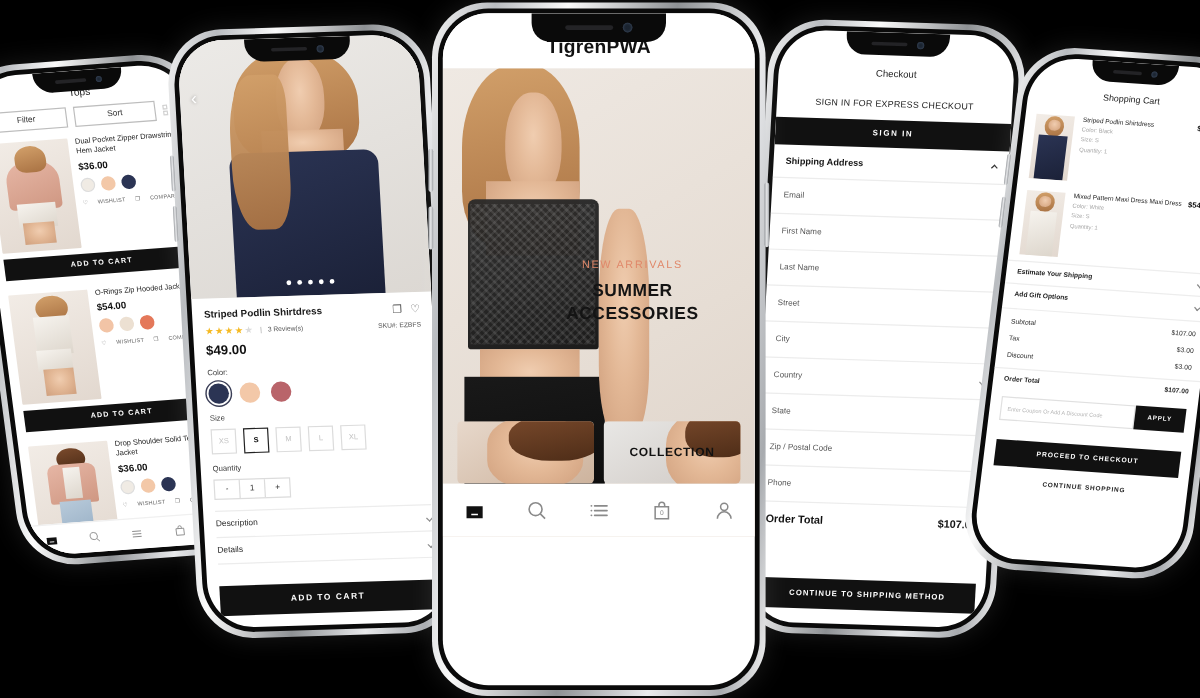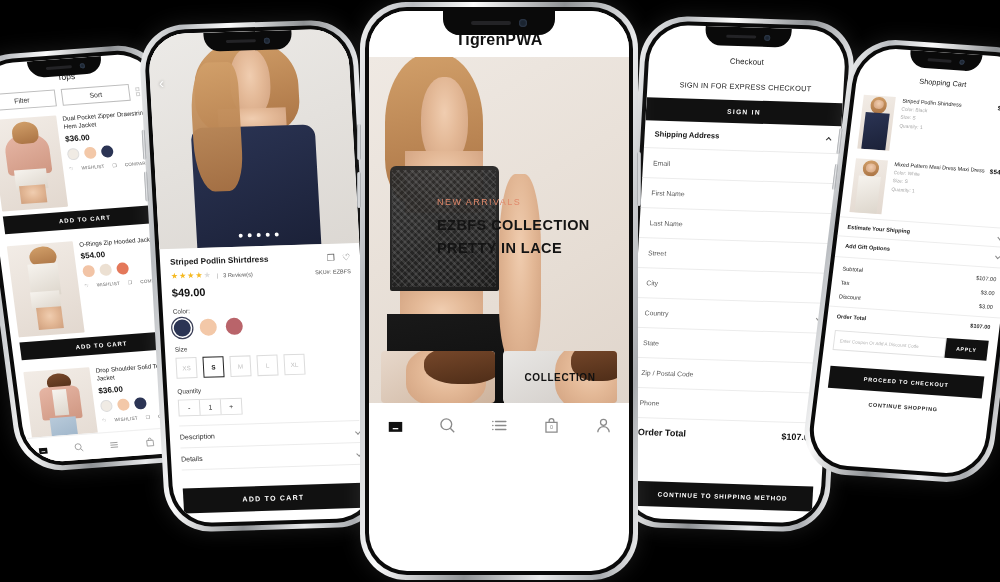--- a/index.html
+++ b/index.html
@@ -75,21 +75,21 @@
   .p2-atc { position:absolute; left:10px; right:10px; bottom:10px; background:#111; color:#fff; text-align:center; font-size:7px; letter-spacing:.18em; padding:9px 0; font-weight:700; }
 
   
   #p3 { left: 360px; top: 2px; width: 278px; height: 578px; z-index: 10; }
   #p3 .notch { width: 112px; height: 24px; }
   .p3-logo { height: 46px; display:flex; align-items:flex-end; justify-content:center; padding-bottom:8px; background:#fff; }
   .p3-logo span { font-size:16px; font-weight:700; letter-spacing:.2px; color:#111; }
   .p3-ship { background:#111; color:#fff; font-size:7.6px; text-align:center; padding:6px 0; letter-spacing:.02em; }
   .p3-ship u { text-underline-offset:2px; }
   .p3-hero { position:relative; height:390px; overflow:hidden; background:#efe9e4; }
-  .p3-copy { position:absolute; right:12px; top:140px; width:180px; text-align:left; z-index:4; }
+  .p3-copy { position:absolute; right:12px; top:158px; width:180px; text-align:center; z-index:4; }
   .p3-na { font-size:9px; letter-spacing:.16em; color:#e0886a; }
   .p3-h1 { font-size:14.5px; font-weight:700; color:#141414; letter-spacing:.03em; margin-top:9px; line-height:1.3; }
   .p3-shop { display:inline-block; margin-top:14px; background:#111; color:#fff; font-size:8.5px; letter-spacing:.2em; padding:9px 18px; font-weight:700; }
   .p3-cats { position:absolute; left:0; right:0; bottom:44px; height:52px; display:flex; gap:8px; padding:0 12px; z-index:4; }
   .p3-cat { flex:1; border-radius:4px; overflow:hidden; position:relative; }
   .p3-cat span { position:absolute; inset:0; display:flex; align-items:center; justify-content:center; font-size:10px; font-weight:700; letter-spacing:.06em; color:#111; }
   .p3-nav { position:absolute; left:0; right:0; bottom:0; height:44px; background:#fff; display:flex; align-items:center; justify-content:space-around; }
 
   
   #p4 { left: 628px; top: 18px; width: 214px; height: 512px;
@@ -375,22 +375,21 @@
           <div class="ph skin" style="left:20%;right:62%;top:5%;bottom:72%;border-radius:46%"></div>
           <div class="ph skin" style="left:14%;right:56%;top:24%;bottom:60%;"></div>
           <div class="ph" style="left:8%;right:50%;top:28%;bottom:40%;background:linear-gradient(160deg,#2a2a2a,#111);border-radius:6px 6px 2px 2px;opacity:.95"></div>
           <div class="ph" style="left:9%;right:51%;top:29%;bottom:41%;background:repeating-linear-gradient(45deg,rgba(255,255,255,.10) 0 2px,transparent 2px 5px),repeating-linear-gradient(-45deg,rgba(255,255,255,.08) 0 2px,transparent 2px 5px)"></div>
           <div class="ph skin" style="left:12%;right:56%;top:60%;bottom:28%;"></div>
           <div class="ph" style="left:7%;right:48%;top:66%;bottom:4%;background:linear-gradient(170deg,#191919,#0b0b0b)"></div>
           <div class="ph skin" style="left:50%;right:34%;top:30%;bottom:22%;border-radius:40% 40% 30% 30%"></div>
 
           <div class="p3-copy">
             <div class="p3-na">NEW ARRIVALS</div>
-            <div class="p3-h1">EZBFS COLLECTION</div>
-            <div class="p3-h1" style="margin-top:4px">PRETTY IN LACE</div>
+            <div class="p3-h1">SUMMER ACCESSORIES</div>
           </div>
 
           <div class="p3-cats">
             <div class="p3-cat">
               <div class="ph" style="background:linear-gradient(150deg,#e7d8cb,#cdb39d)"></div>
               <div class="ph skin" style="left:22%;right:8%;top:-6%;bottom:-6%;border-radius:38%"></div>
               <div class="ph hair-b" style="left:38%;right:-6%;top:-10%;bottom:36%;border-radius:44%"></div>
               <span></span>
             </div>
             <div class="p3-cat">

